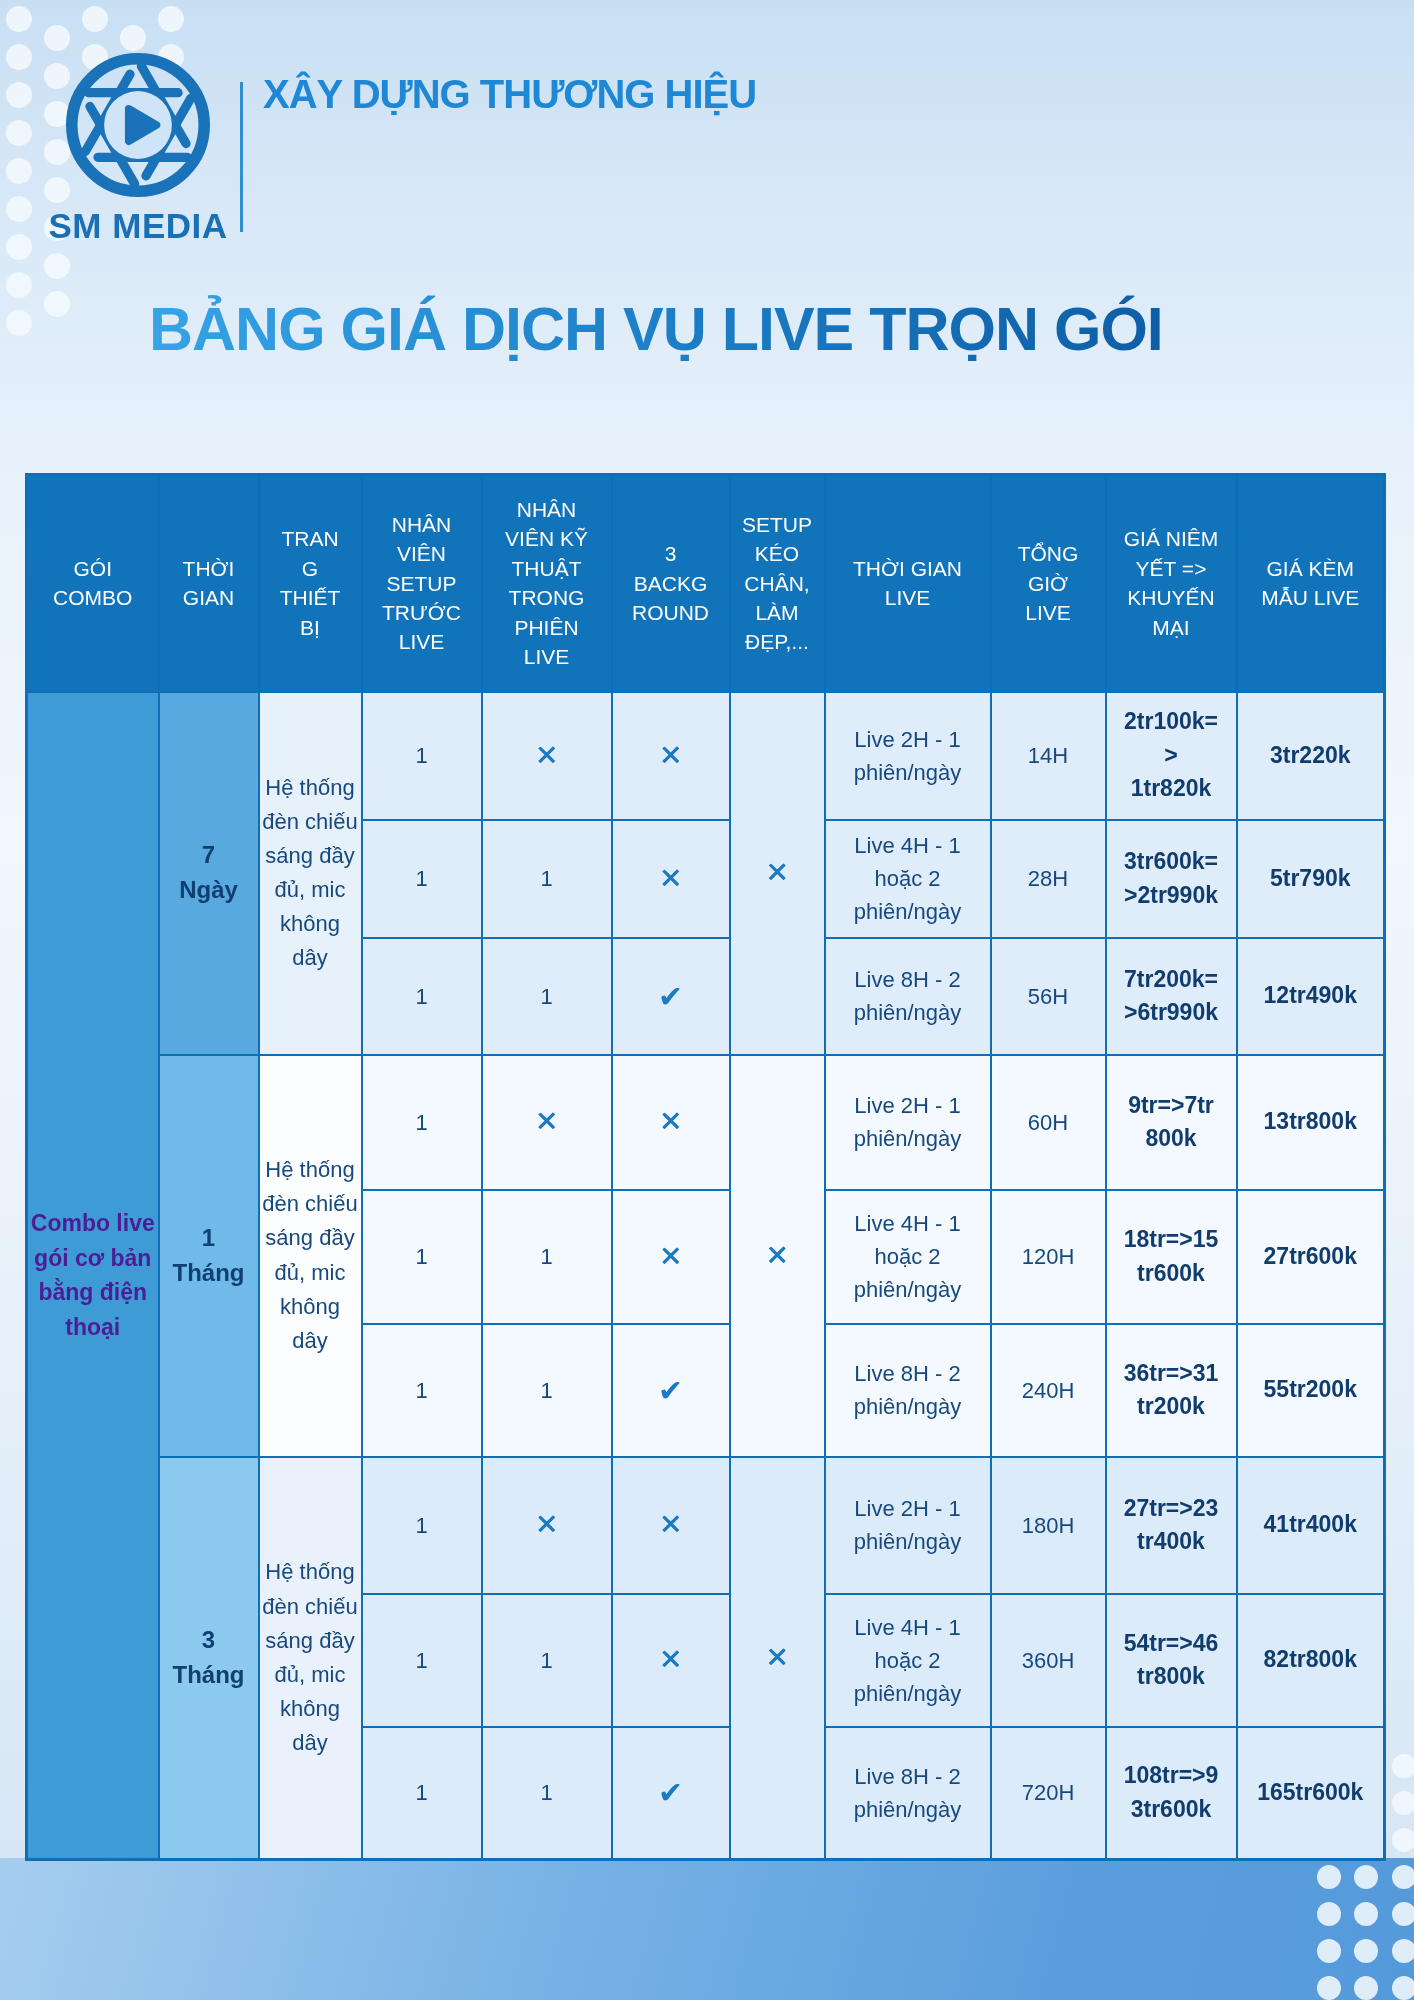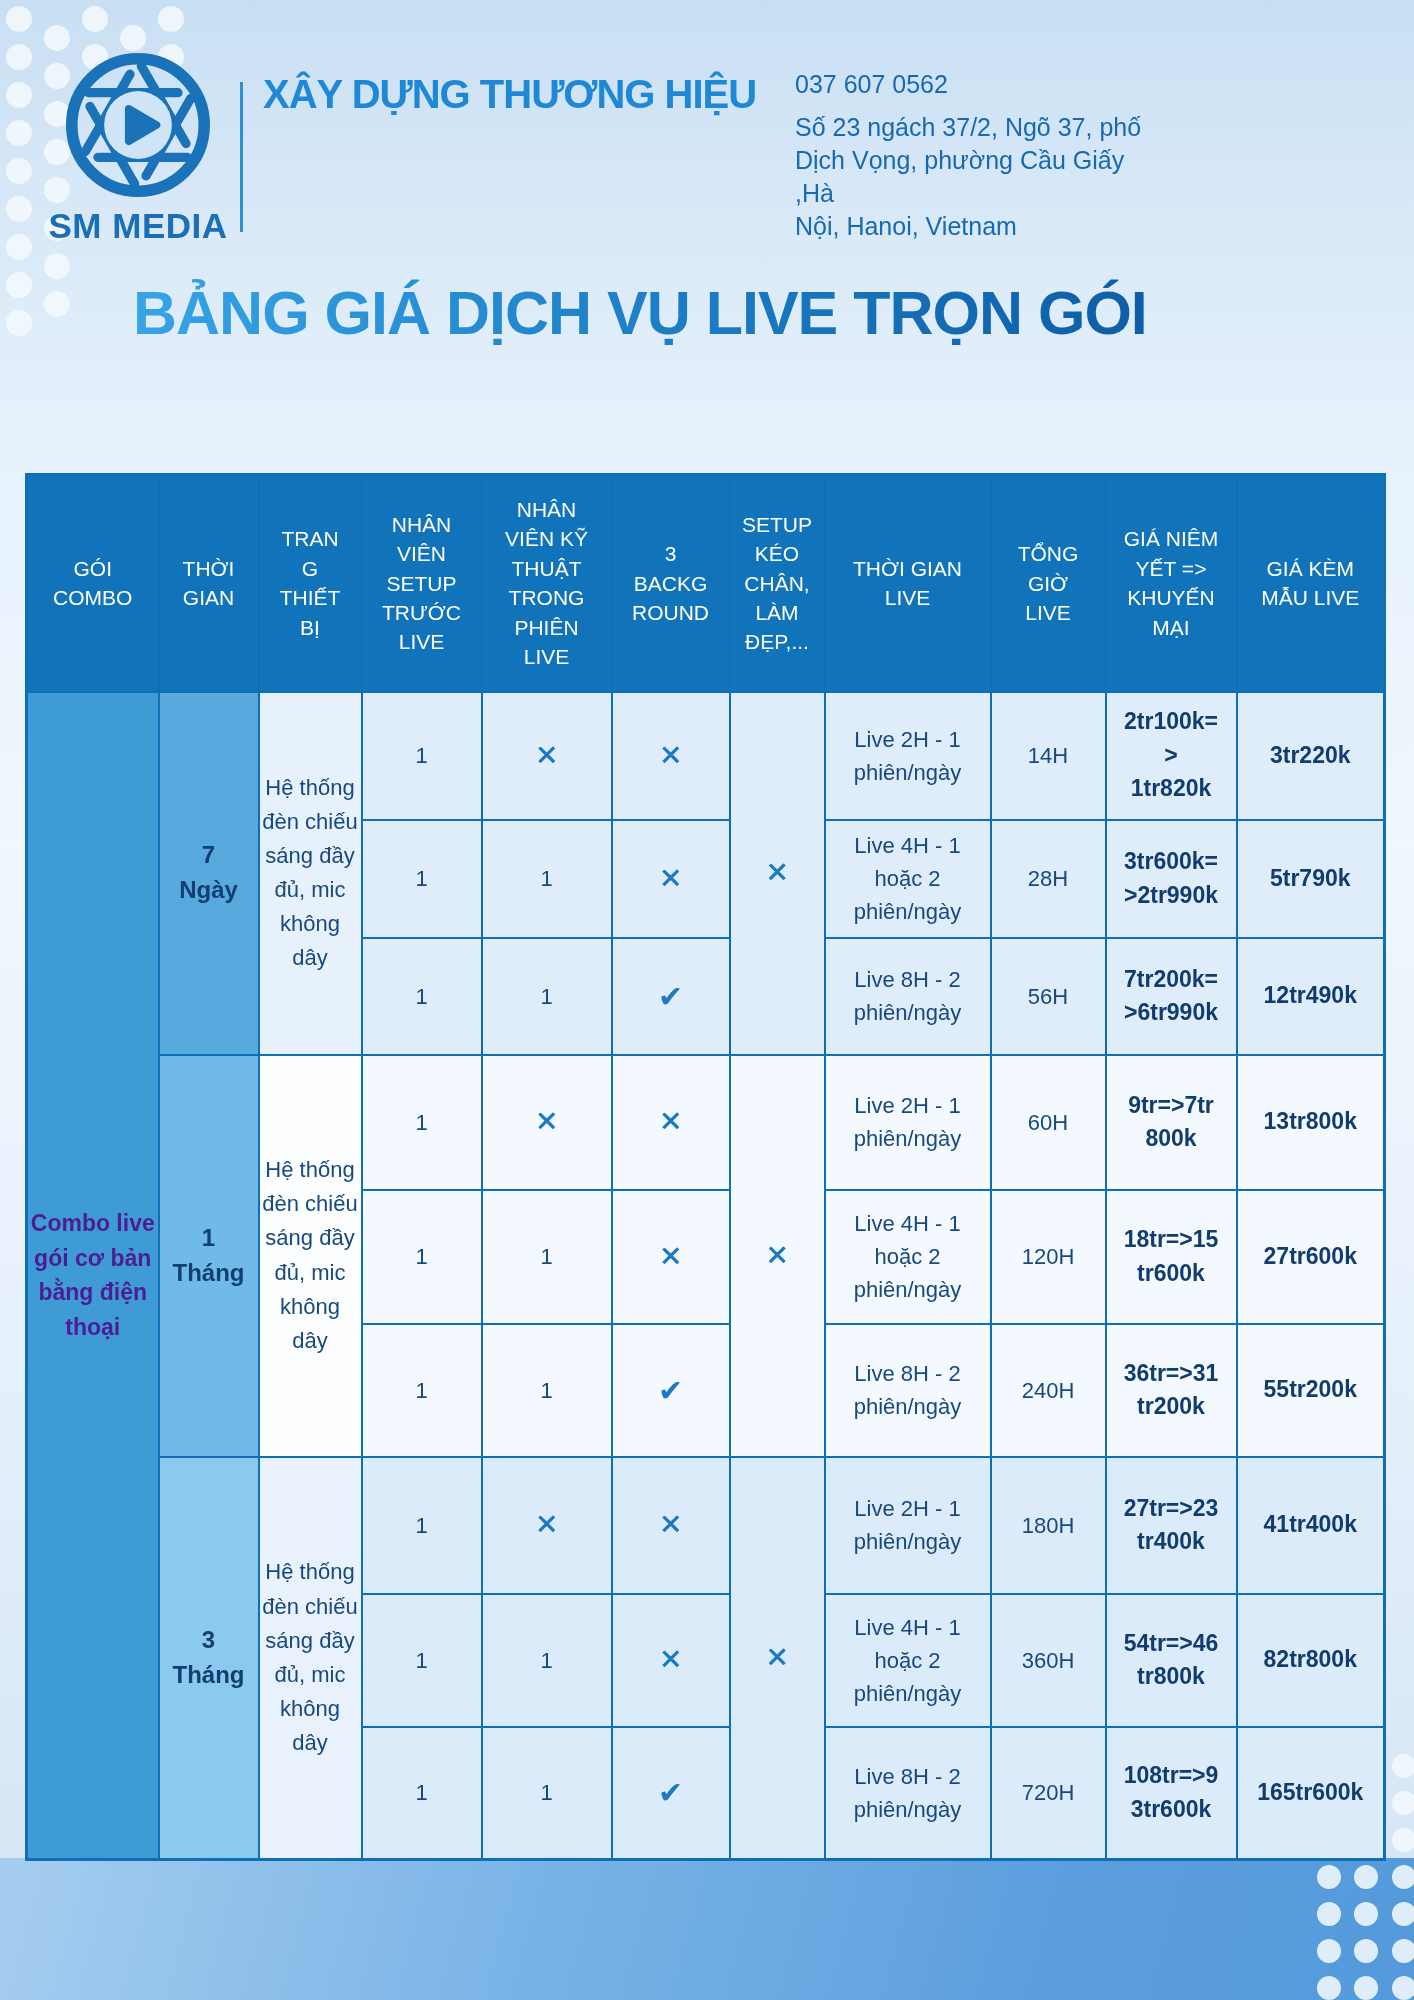--- a/index.html
+++ b/index.html
@@ -12,21 +12,21 @@
   
   .logo-wrap{position:absolute;left:38px;top:48px;width:200px;text-align:center;z-index:3;}
   .brand{font-size:35px;font-weight:800;color:#1a6fb5;letter-spacing:.5px;margin-top:0;}
   .divider{position:absolute;left:240px;top:82px;width:3px;height:150px;background:#2d8fd1;z-index:3;}
   .taglines{position:absolute;left:263px;top:74px;z-index:3;}
   .taglines div{font-size:40px;font-weight:700;color:#1e88d6;letter-spacing:-1px;line-height:1;margin-bottom:22px;}
   .contact{position:absolute;left:795px;top:70px;width:360px;z-index:3;color:#1769b3;}
   .phone{font-size:25px;margin-bottom:12px;}
   .address{font-size:25px;line-height:1.32;white-space:pre-line;}
   
-  .title{position:absolute;left:133px;top:278px;margin:0;font-size:61px;font-weight:800;letter-spacing:-1px;
+  .title{position:absolute;left:133px;top:278px;margin:16px;font-size:61px;font-weight:800;letter-spacing:-1px;
     background:linear-gradient(90deg,#36a4e7 0%,#1b7cc4 55%,#0d5ea6 100%);
     -webkit-background-clip:text;background-clip:text;color:transparent;z-index:3;}
   
   #pricing{position:absolute;left:25px;top:473px;width:1358px;border-collapse:collapse;table-layout:fixed;z-index:3;
     border:3px solid #0e6eb6;}
   #pricing th,#pricing td{border:2px solid #0e6eb6;text-align:center;vertical-align:middle;padding:2px;overflow:hidden;}
   #pricing thead th{background:#1173b9;color:#ffffff;font-size:21px;font-weight:400;white-space:pre-line;line-height:1.4;}
   td.combo{background:#3f9bd5;color:#4c1d95;font-weight:700;font-size:23px;line-height:1.5;padding:0 14px;}
   td.dur{font-weight:700;font-size:24px;color:#123f72;white-space:pre-line;line-height:1.45;}
   td.dur.g0{background:#57a9de}td.dur.g1{background:#6fbae8}td.dur.g2{background:#8bc9ee}
@@ -100,26 +100,20 @@
     </svg>
     <div class="brand">SM MEDIA</div>
   </div>
 
   <div class="divider"></div>
 
   <div class="taglines">
     <div>XÂY DỰNG THƯƠNG HIỆU</div>
   </div>
 
-  <div class="contact">
-    <div class="phone">037 607 0562</div>
-    <div class="address">Số 23 ngách 37/2, Ngõ 37, phố
-Dịch Vọng, phường Cầu Giấy ,Hà
-Nội, Hanoi, Vietnam</div>
-  </div>
 
   <h1 class="title">BẢNG GIÁ DỊCH VỤ LIVE TRỌN GÓI</h1>
 
   <table id="pricing">
     <colgroup id="pricing-cols">
         <col style="width: 132px;">
         <col style="width: 100px;">
         <col style="width: 103px;">
         <col style="width: 120px;">
         <col style="width: 130px;">

